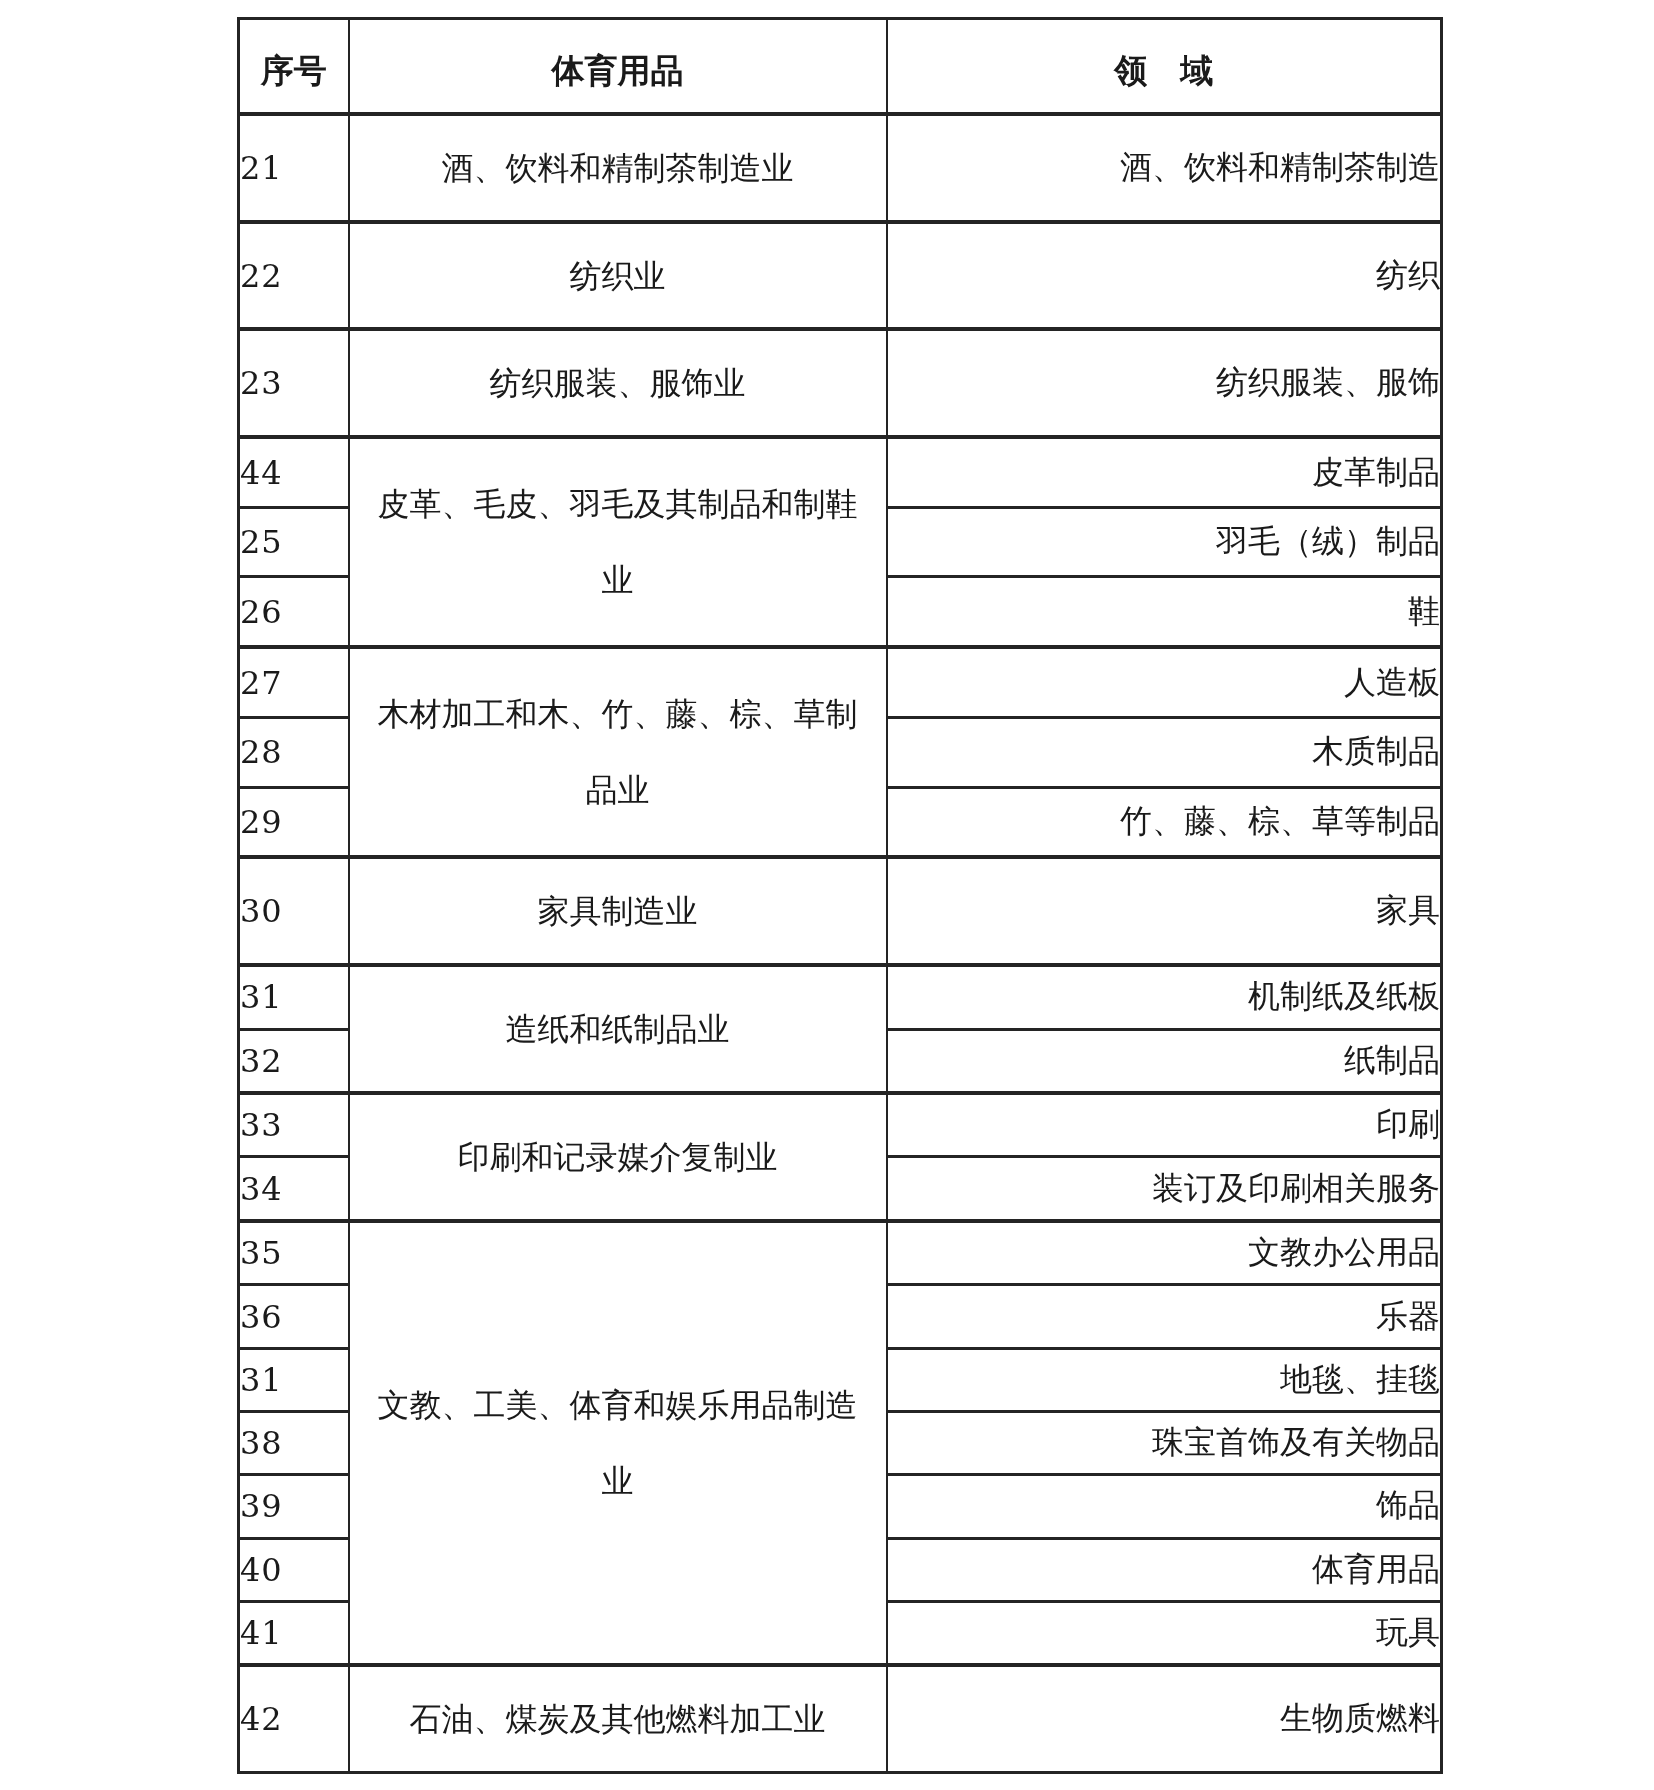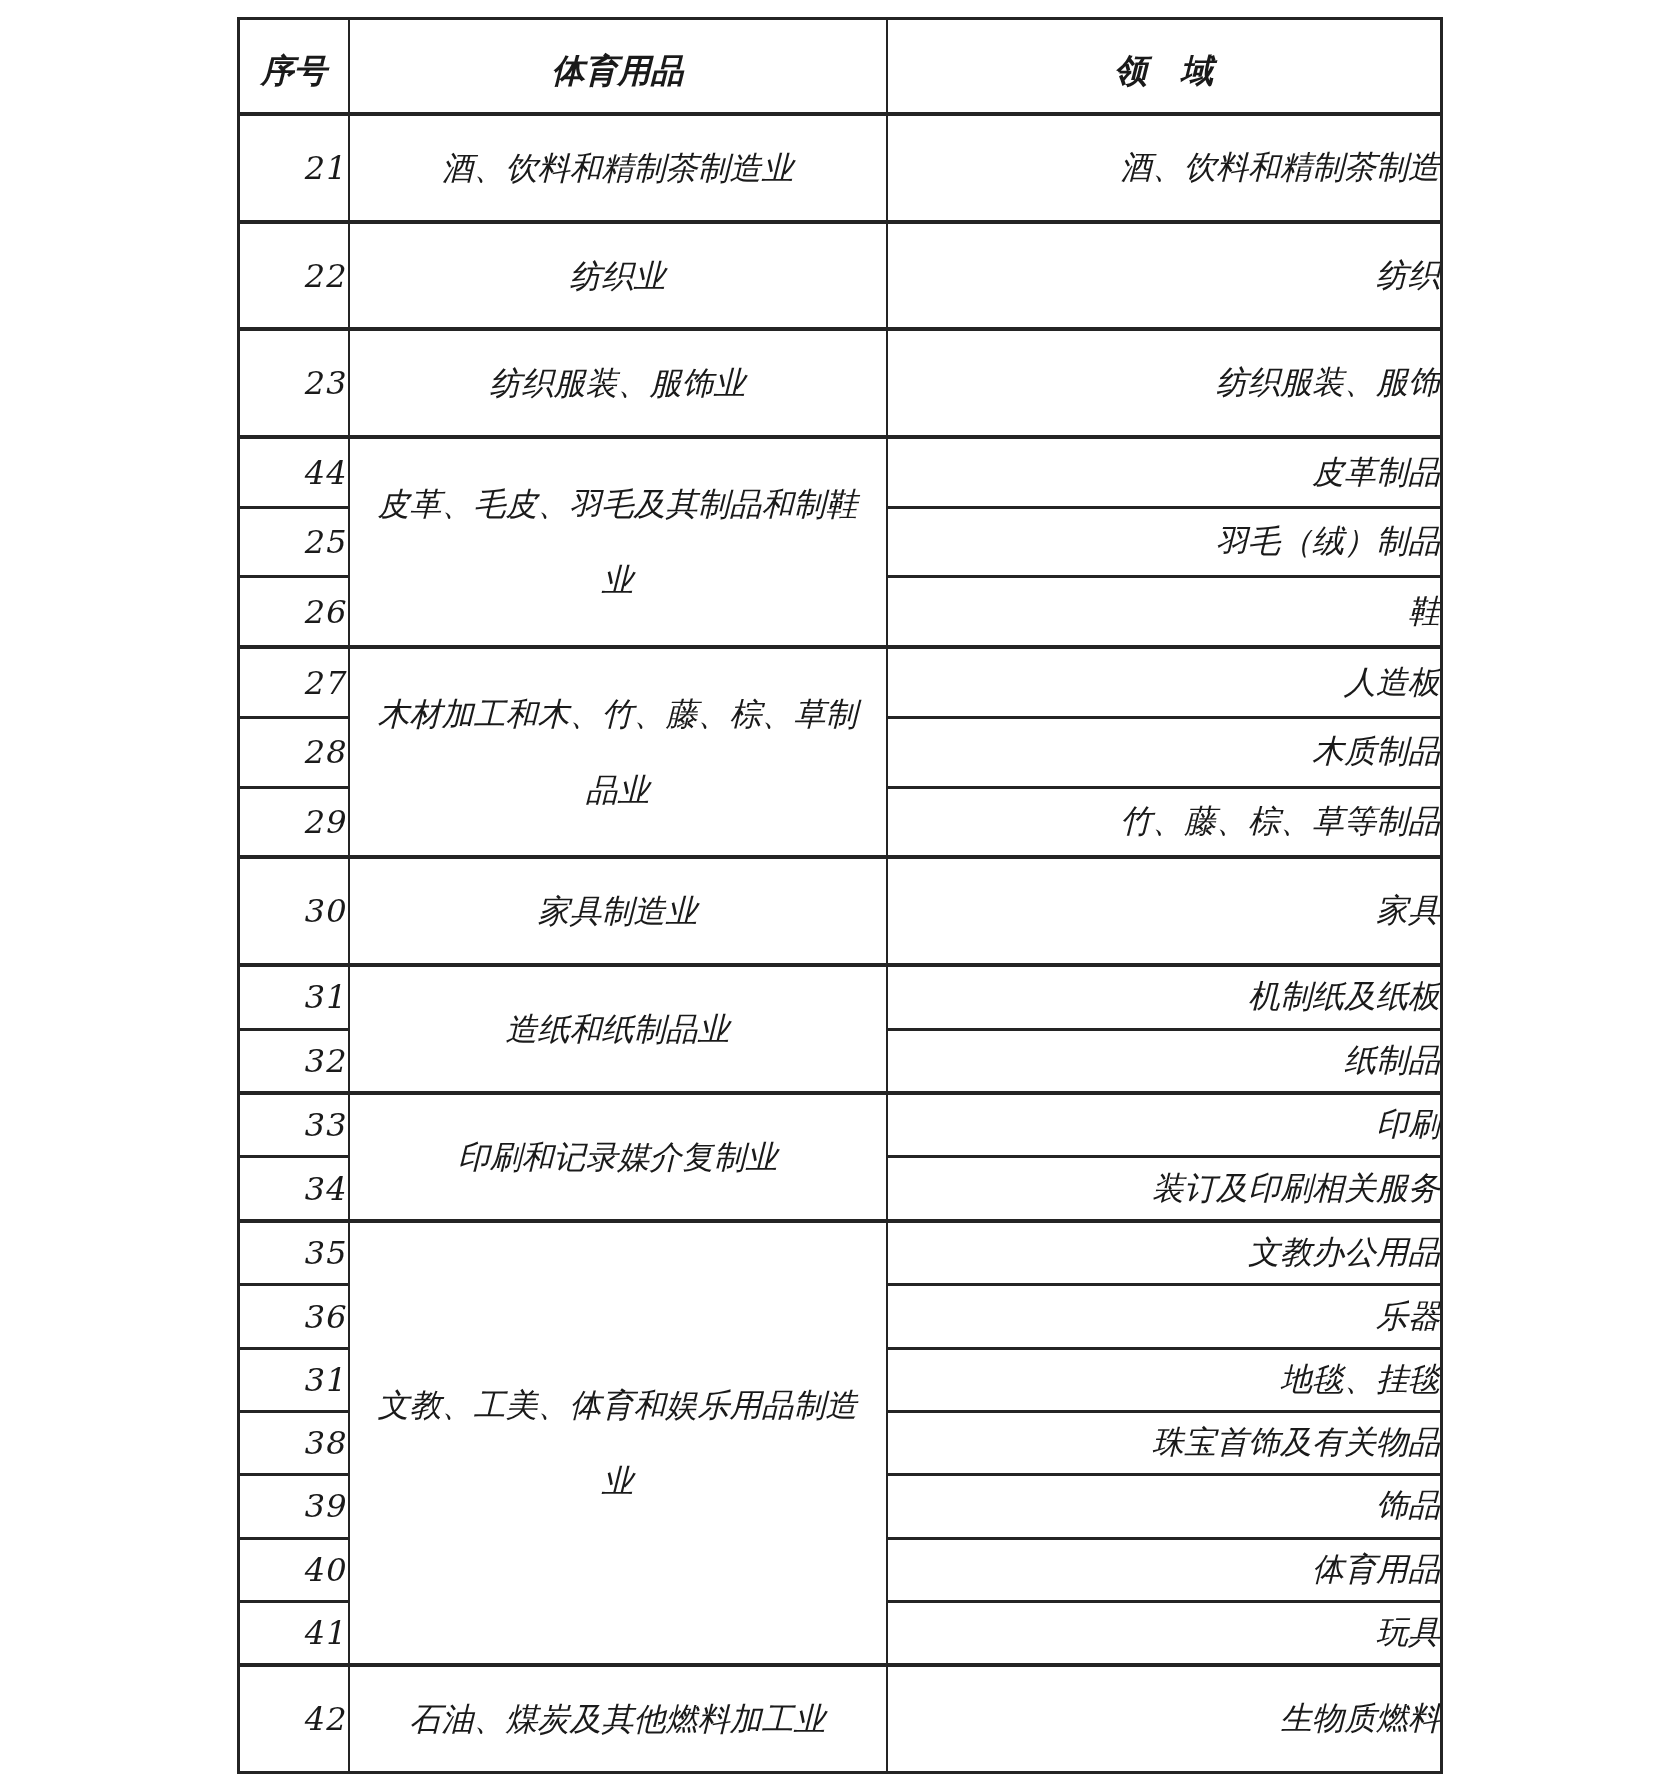--- a/index.html
+++ b/index.html
@@ -30,36 +30,35 @@
   .doc-table td {
     border-top: 3px solid #242424;
     border-bottom: 3px solid #242424;
     border-left: 2px solid #242424;
     border-right: 2px solid #242424;
     vertical-align: middle;
     font-size: 32px;
     font-weight: normal;
     padding: 0;
     overflow: hidden;
-    font-style: italic;
   }
   .doc-table tr.gs th,
   .doc-table tr.gs td {
     border-top-width: 4px;
   }
   .doc-table tr.head th {
     height: 82px;
     font-family: "DejaVu Sans", "Liberation Sans", sans-serif;
     font-weight: bold;
     font-size: 33px;
     text-align: center;
     padding-top: 10px;
   }
   .cell-num {
-    text-align: right;
+    text-align: left;
     padding-top: 14px;
     letter-spacing: 1px;
   }
   .cell-cat {
     text-align: center;
     white-space: pre-line;
     line-height: 76px;
     padding-top: 8px;
   }
   .cell-field {

